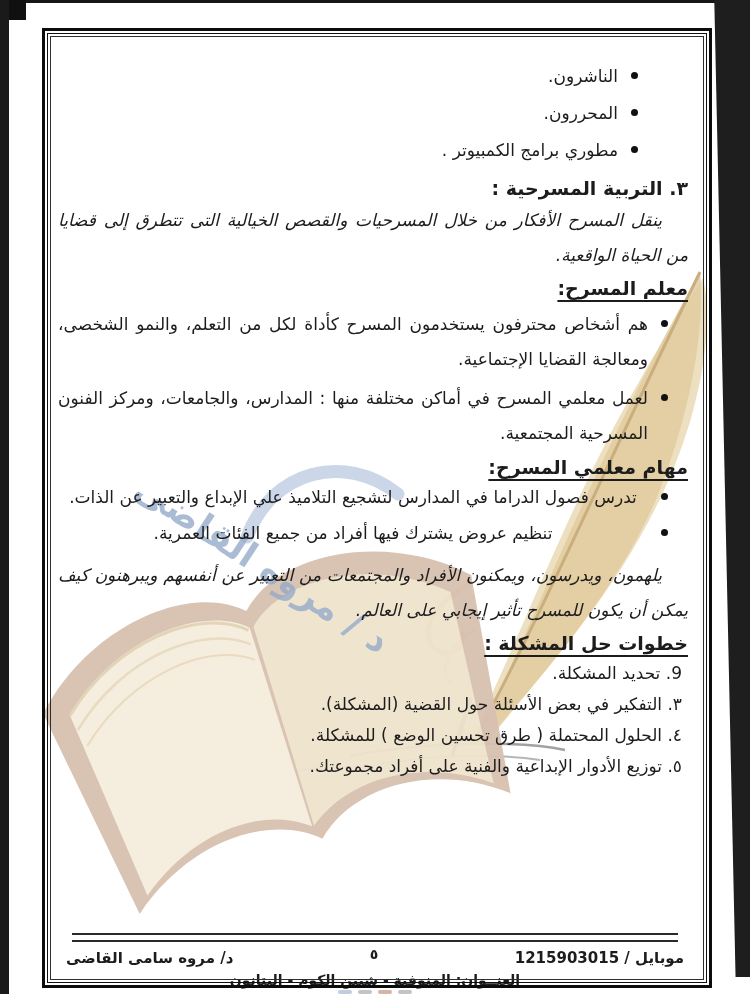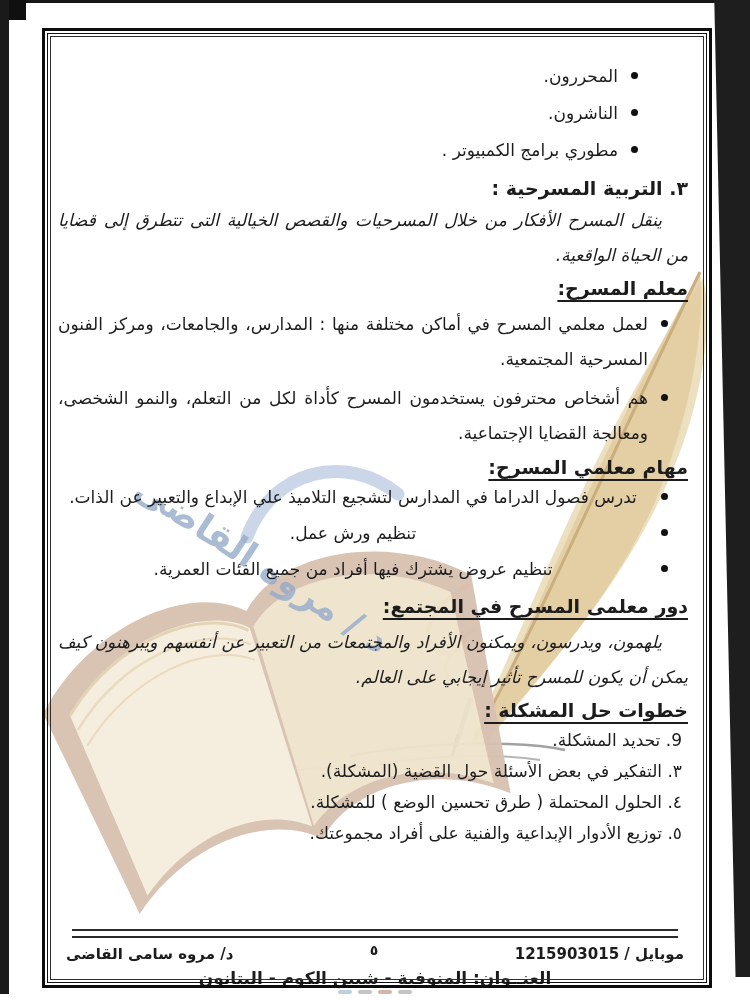--- a/index.html
+++ b/index.html
@@ -42,21 +42,21 @@
     text-decoration:underline;text-decoration-thickness:2px;text-underline-offset:5px;
   }
   .para{line-height:35px;margin:2px 2px 2px 0;text-align:justify;text-indent:26px;font-style:italic;}
   .steps{margin:2px 8px 0 0;}
   .s-item{line-height:23px;margin-bottom:8px;}
   
   .footer{position:absolute;left:56px;right:56px;bottom:12px;direction:rtl;z-index:2;}
   .sep{height:5px;border-top:2.5px solid #2a2a2a;border-bottom:2px solid #2a2a2a;margin:0 16px 7px 16px;}
   .frow{display:flex;justify-content:space-between;align-items:flex-start;font-weight:bold;font-size:15px;padding:0 10px;}
   .pagenum{font-size:14px;margin-top:-3px;}
-  .addr{text-align:center;font-weight:bold;font-size:17px;margin-top:5px;}
+  .addr{text-align:center;font-weight:bold;font-size:14px;margin-top:5px;}
   
   .cut-logo{position:absolute;left:338px;top:988px;width:96px;height:10px;z-index:4;opacity:.5;filter:blur(.6px);}
   .cut-logo i{position:absolute;top:2px;width:14px;height:4px;background:#8a8a8a;border-radius:2px;}
   .cut-logo i.a{left:0;background:#7fa0c0;}
   .cut-logo i.b{left:20px;}
   .cut-logo i.c{left:40px;background:#b06a5a;}
   .cut-logo i.d{left:60px;}
 </style>
 </head>
 <body>
@@ -93,42 +93,40 @@
 
 <div class="frame">
   <div class="frame-inner">
     <div class="frame-inner2"></div>
   </div>
 </div>
 
 <div class="content">
 
   <div class="toplist">
+    <div class="b-item"><span class="dot"></span><span>الناشرون.</span></div>
     <div class="b-item"><span class="dot"></span><span>المحررون.</span></div>
-    <div class="b-item"><span class="dot"></span><span>الناشرون.</span></div>
     <div class="b-item"><span class="dot"></span><span>مطوري برامج الكمبيوتر .</span></div>
   </div>
 
   <div class="h-num">٣. التربية المسرحية :</div>
   <div class="para">ينقل المسرح الأفكار من خلال المسرحيات والقصص الخيالية التى تتطرق إلى قضايا من الحياة الواقعية.</div>
 
   <div class="h-sec">معلم المسرح:</div>
   <div class="sec-list">
+    <div class="b-item"><span class="dot"></span><span>هم أشخاص محترفون يستخدمون المسرح كأداة لكل من التعلم، والنمو الشخصى، ومعالجة القضايا الإجتماعية.</span></div>
     <div class="b-item"><span class="dot"></span><span>لعمل معلمي المسرح في أماكن مختلفة منها : المدارس، والجامعات، ومركز الفنون المسرحية المجتمعية.</span></div>
-    <div class="b-item"><span class="dot"></span><span>هم أشخاص محترفون يستخدمون المسرح كأداة لكل من التعلم، والنمو الشخصى، ومعالجة القضايا الإجتماعية.</span></div>
   </div>
 
   <div class="h-sec">مهام معلمي المسرح:</div>
   <div class="sec-list single">
     <div class="b-item"><span class="dot"></span><span>تدرس فصول الدراما في المدارس لتشجيع التلاميذ علي الإبداع والتعبير عن الذات.</span></div>
-    <div class="b-item"><span class="dot"></span><span>تنظيم ورش عمل.</span></div>
     <div class="b-item"><span class="dot"></span><span>تنظيم عروض يشترك فيها أفراد من جميع الفئات العمرية.</span></div>
   </div>
 
-  <div class="h-sec">دور معلمى المسرح في المجتمع:</div>
   <div class="para">يلهمون، ويدرسون، ويمكنون الأفراد والمجتمعات من التعبير عن أنفسهم ويبرهنون كيف يمكن أن يكون للمسرح تأثير إيجابي على العالم.</div>
 
   <div class="h-sec">خطوات حل المشكلة :</div>
   <div class="steps">
     <div class="s-item">9. تحديد المشكلة.</div>
     <div class="s-item">٣. التفكير في بعض الأسئلة حول القضية (المشكلة).</div>
     <div class="s-item">٤. الحلول المحتملة ( طرق تحسين الوضع ) للمشكلة.</div>
     <div class="s-item">٥. توزيع الأدوار الإبداعية والفنية على أفراد مجموعتك.</div>
   </div>
 </div>

